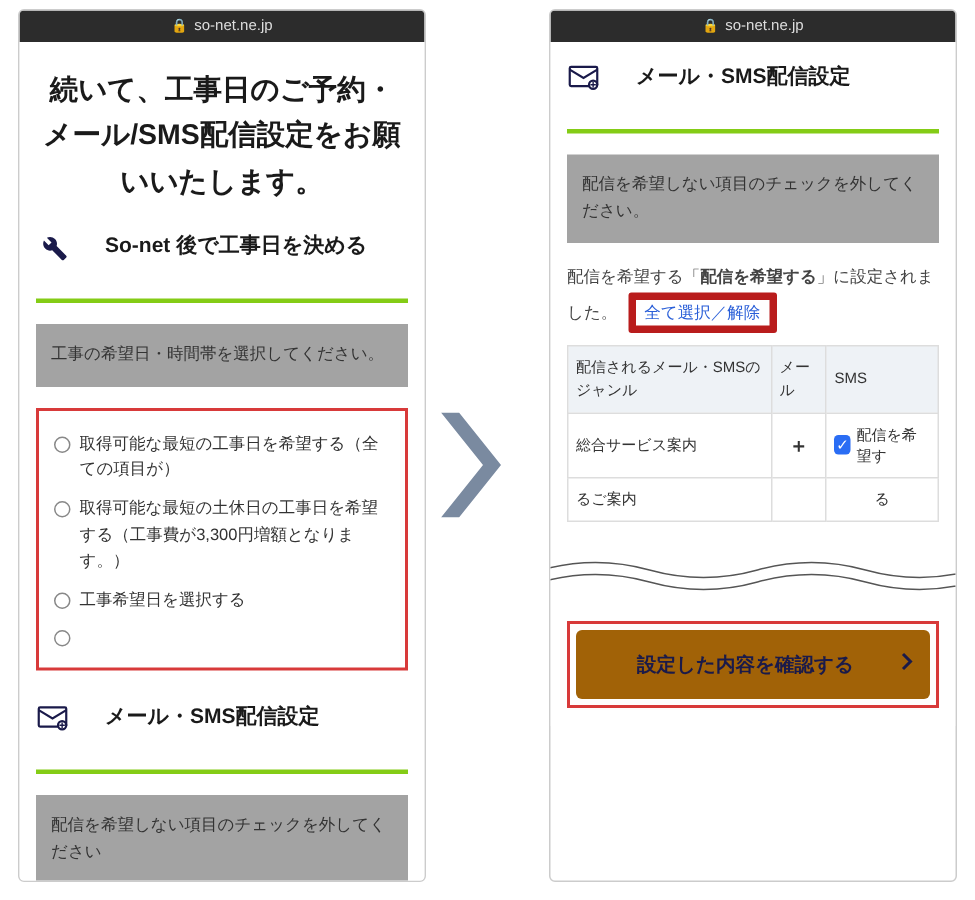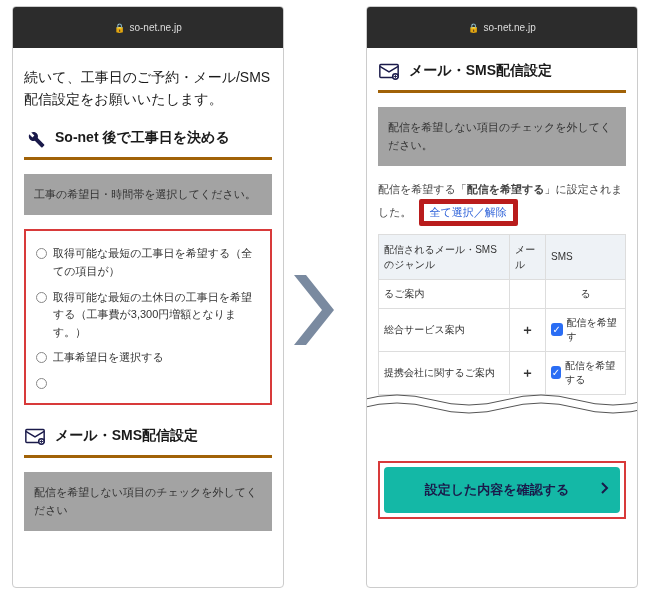--- a/index.html
+++ b/index.html
@@ -1,42 +1,42 @@
 <!DOCTYPE html>
 <html><head>
 <meta charset="utf-8">
 <style>
 *{box-sizing:border-box;margin:0;padding:0;font-family:-apple-system,"Hiragino Sans","Hiragino Kaku Gothic ProN",Meiryo,sans-serif}
 body{background:#fff;width:650px;height:600px;position:relative;overflow:hidden}
 .phone{position:absolute;width:272px;background:#fff;border:1px solid #ccc;border-radius:4px;overflow:hidden}
 .phone.left{left:12px;top:6px;height:582px}
 .phone.right{right:12px;top:6px;height:582px}
-.urlbar{background:#2c2c2c;color:#ddd;font-size:10px;text-align:center;padding:15px 0}
+.urlbar{background:#2c2c2c;color:#ddd;font-size:10px;text-align:center;padding:5px 0}
 .urlbar::before{content:"🔒";font-size:9px;margin-right:4px}
 .body{padding:12px 11px;background:#fff}
-.h1{font-size:14px;font-weight:400;text-align:left;line-height:1.6;color:#1a1a1a;margin:6px 0 16px}
-.section-head{display:flex;align-items:center;gap:9px;border-bottom:3px solid #a16207;padding-bottom:8px;margin-bottom:14px}
+.h1{font-size:19px;font-weight:700;text-align:center;line-height:1.6;color:#1a1a1a;margin:6px 0 16px}
+.section-head{display:flex;align-items:center;gap:24px;border-bottom:3px solid #84cc16;padding-bottom:24px;margin-bottom:14px}
 .section-head h2{font-size:14px;font-weight:700;color:#1a1a1a}
 .icon{width:22px;height:22px;flex:0 0 22px;color:#1a1a4a}
 .notice{background:#a3a3a3;padding:12px 10px;font-size:11px;line-height:1.6;color:#333;margin-bottom:14px}
 .redbox{border:2px solid #d83a3a;padding:10px 8px}
 .opt{display:flex;align-items:flex-start;gap:6px;font-size:11px;line-height:1.6;color:#333;padding:4px 2px}
 .radio{width:11px;height:11px;border:1px solid #888;border-radius:50%;flex:0 0 11px;margin-top:3px;background:#fff}
 .status-row{font-size:11px;color:#444;line-height:1.7;margin:10px 0 8px}
 .status-row .em{font-weight:700}
 .linkbtn{color:#2a5fd8;font-size:11px;border:5px solid #b91c1c;padding:1px 6px;border-radius:2px;margin-left:4px;background:#fff}
 table{width:100%;border-collapse:collapse;font-size:10px;color:#333}
 th,td{border:1px solid #ddd;padding:7px 5px;text-align:left;vertical-align:middle}
 th{background:#eef2f6;font-weight:400;line-height:1.5}
 .plus{font-weight:700;font-size:13px;text-align:center}
 .chk{display:flex;align-items:center;gap:4px;justify-content:center}
 .chkbox{width:13px;height:13px;background:#2a6df4;border-radius:3px;display:flex;align-items:center;justify-content:center;color:#fff;font-size:10px}
 .wave{position:absolute;left:-6px;width:288px;height:28px;pointer-events:none}
 .btn-confirm{margin:12px 0 0;border:2px solid #d83a3a;padding:4px}
-.btn-confirm-inner{background:#14b8a6;border-radius:4px;padding:14px 10px;display:flex;align-items:center;justify-content:space-between;font-size:13px;font-weight:700;color:#1a1a4a}
+.btn-confirm-inner{background:#a16207;border-radius:4px;padding:14px 10px;display:flex;align-items:center;justify-content:space-between;font-size:13px;font-weight:700;color:#1a1a4a}
 .arrow-big{position:absolute;left:294px;top:275px;width:40px;height:70px;color:#7a8aa0}
 .gap{height:20px}
 </style>
 </head>
 <body>
 
 <div class="phone left">
   <div class="urlbar"><span>so-net.ne.jp</span></div>
   <div class="body">
     <div class="h1">続いて、工事日のご予約・メール/SMS配信設定をお願いいたします。</div>
@@ -117,43 +117,33 @@
     </div>
 
     <table>
       <tbody>
           <tr>
         <th>配信されるメール・SMSのジャンル</th>
         <th>メール</th>
         <th>SMS</th>
       </tr>
       <tr>
-        <td>るご案内</td>
-        <td></td>
-        <td style="text-align:center">る</td>
-      </tr>
-      <tr>
         <td>総合サービス案内</td>
         <td class="plus">＋</td>
         <td>
               <div class="chk">
                 <span class="chkbox">✓</span>
                 <span>配信を希望す</span>
               </div>
             </td>
       </tr>
       <tr>
-        <td>提携会社に関するご案内</td>
-        <td class="plus">＋</td>
-        <td>
-              <div class="chk">
-                <span class="chkbox">✓</span>
-                <span>配信を希望する</span>
-              </div>
-            </td>
+        <td>るご案内</td>
+        <td></td>
+        <td style="text-align:center">る</td>
       </tr>
     </tbody>
       </table>
 
     <svg class="wave" style="top:342px" viewBox="0 0 288 28" preserveAspectRatio="none">
       <path d="M0 10 Q36 0 72 10 T144 10 T216 10 T288 10 V18 Q252 28 216 18 T144 18 T72 18 T0 18 Z" fill="#fff" stroke="#555" stroke-width="1"></path>
     </svg>
 
     <div style="height:54px"></div>
 

